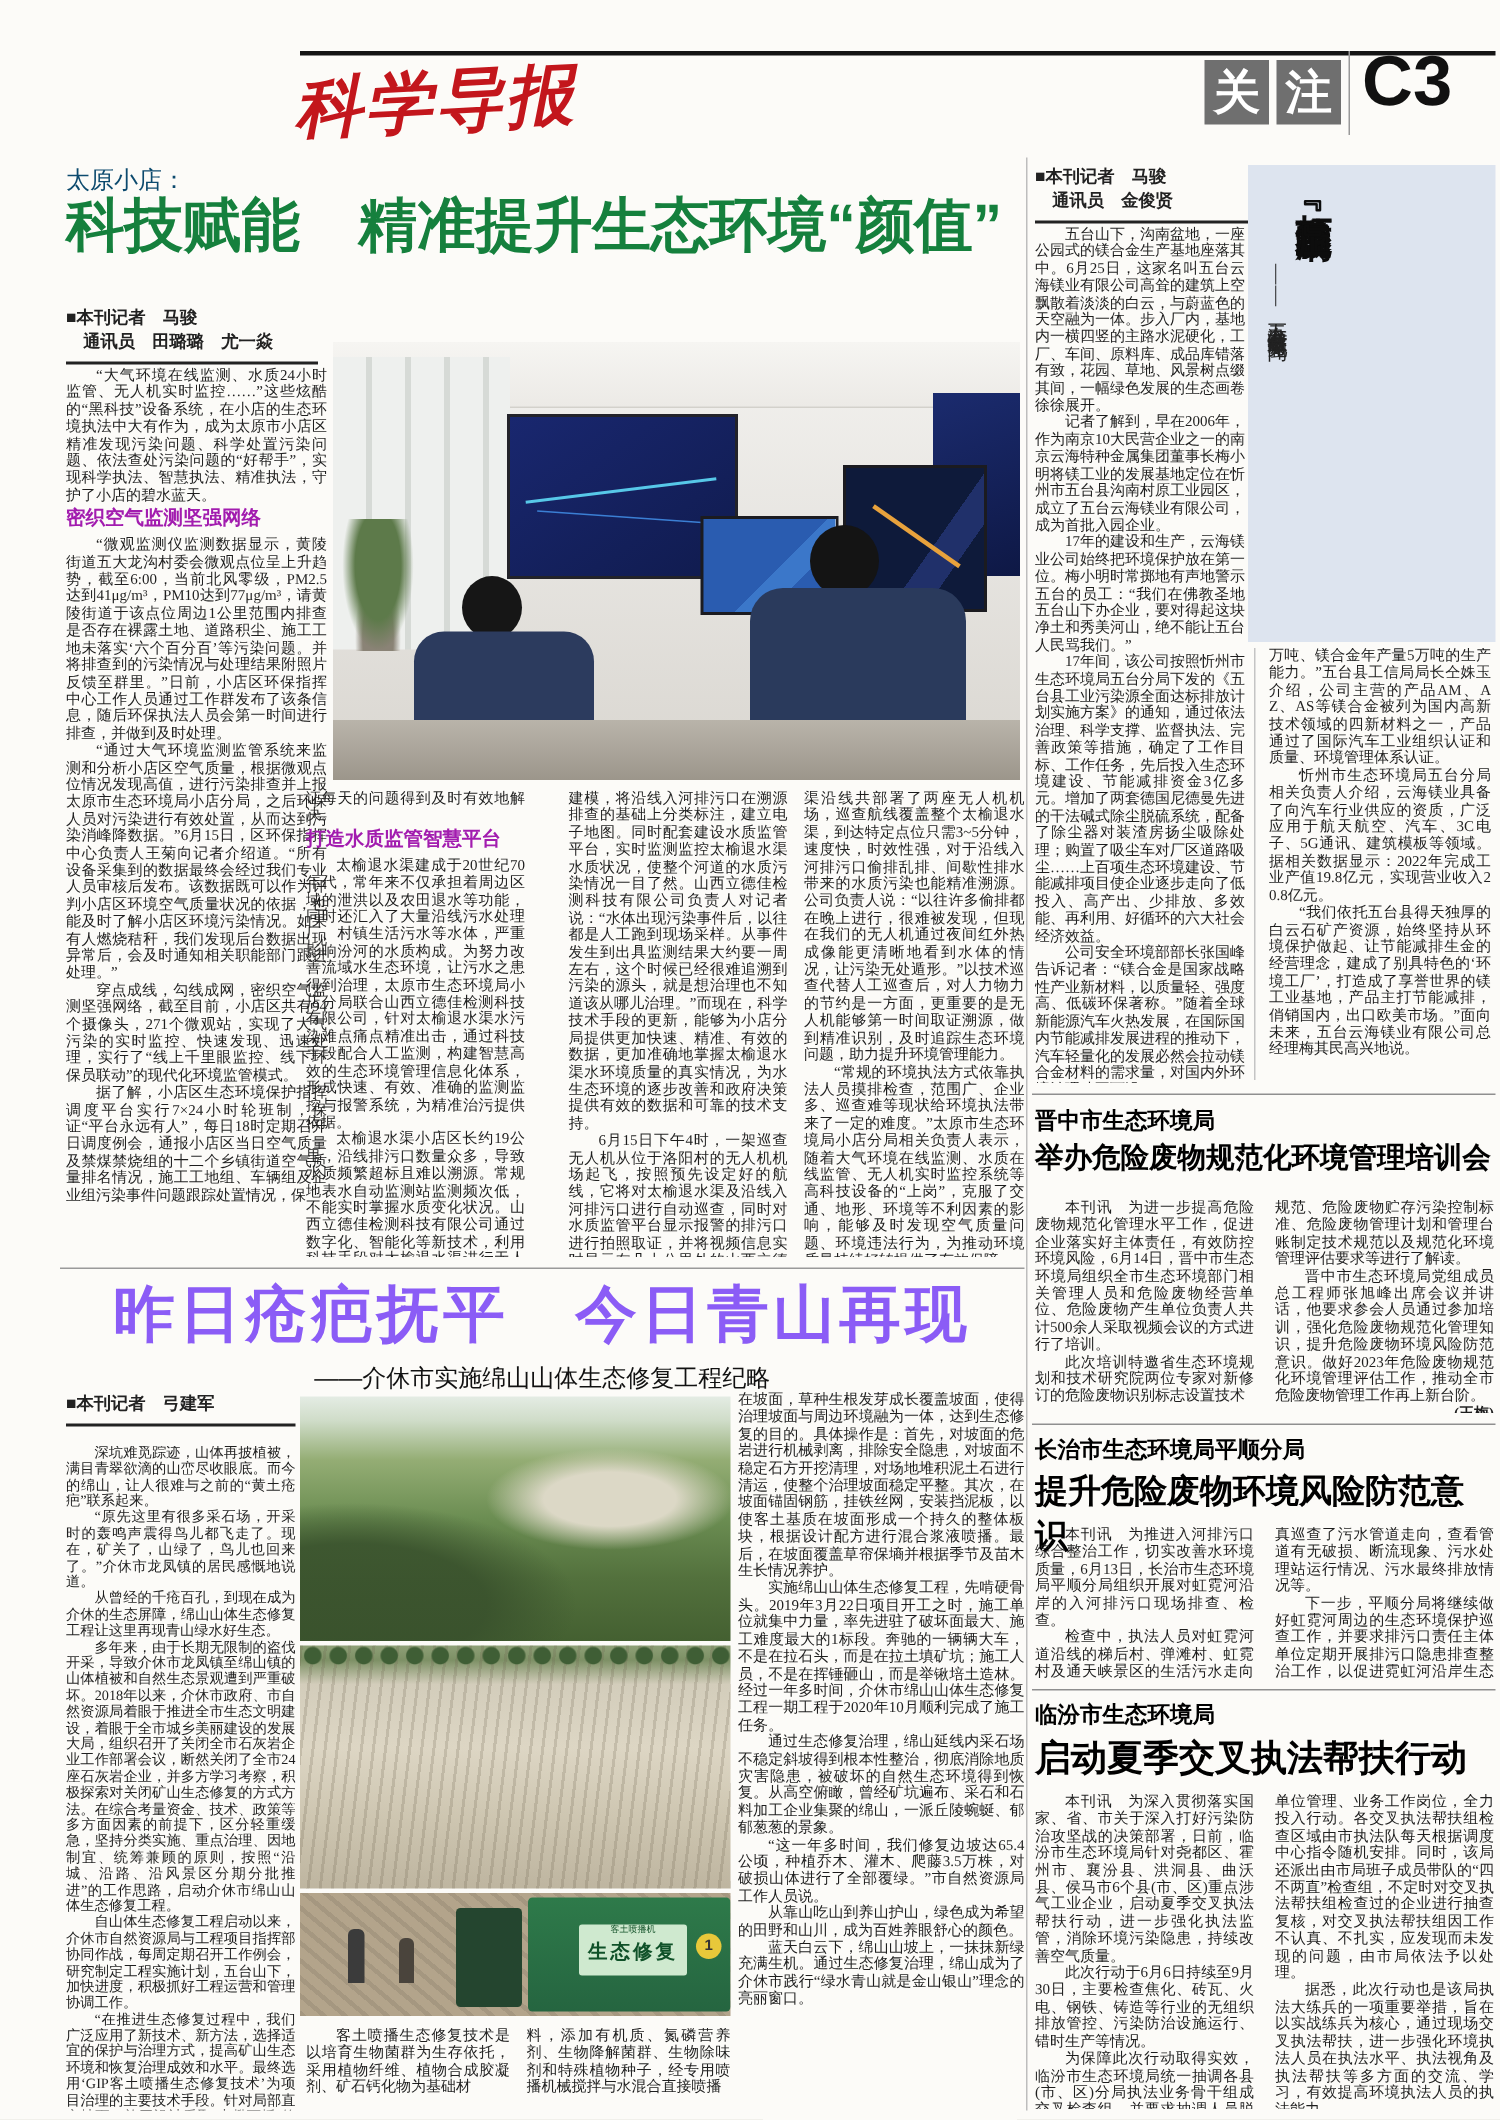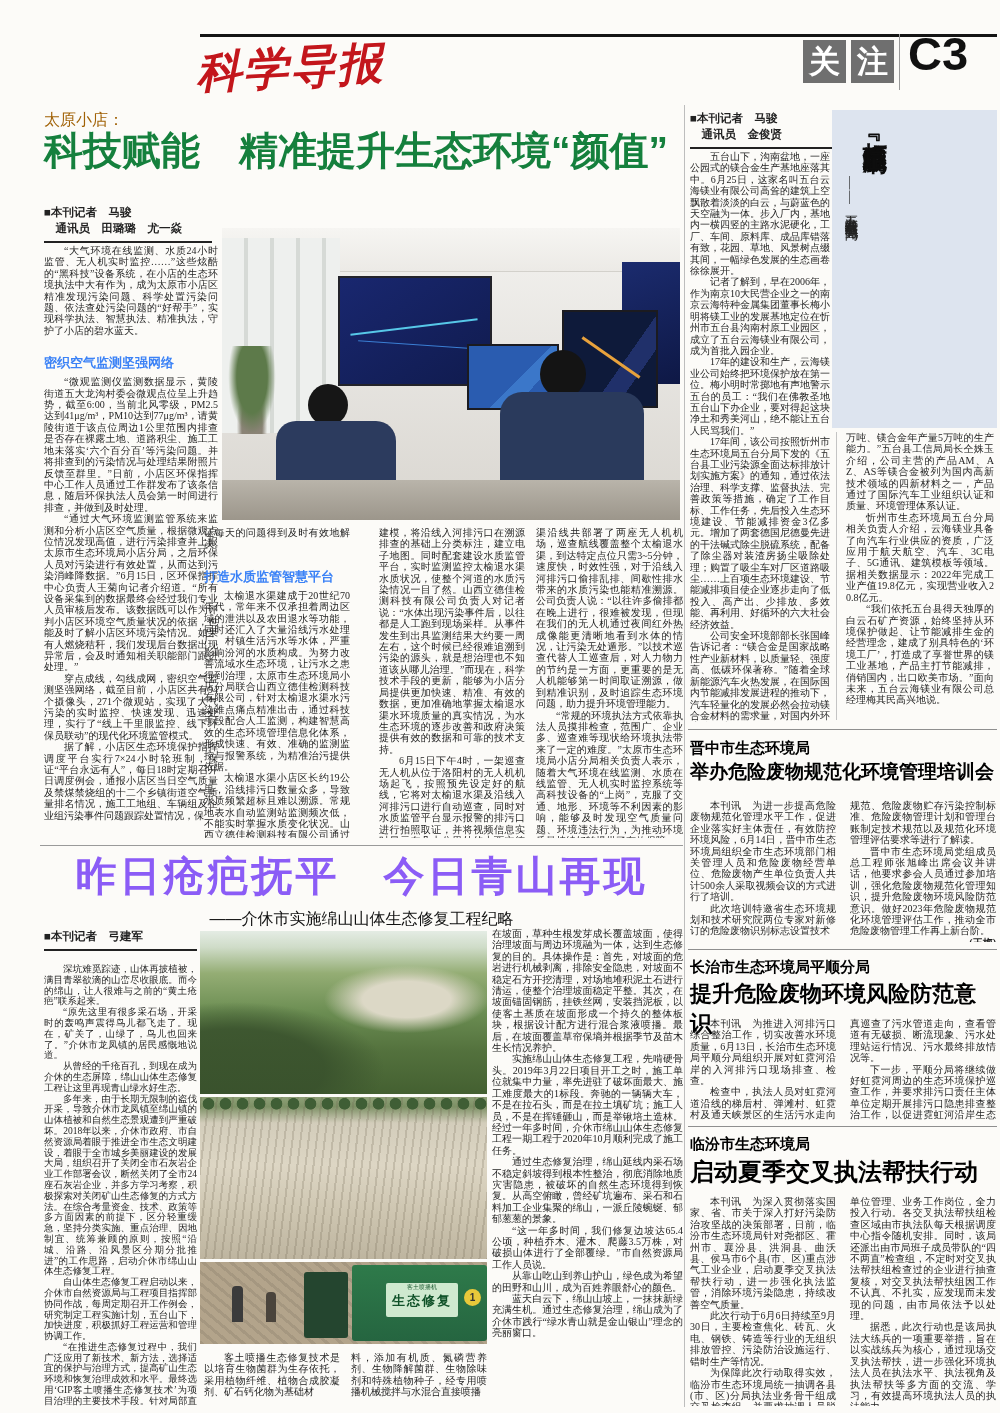--- a/index.html
+++ b/index.html
@@ -4,33 +4,33 @@
 <style>
   * { margin:0; padding:0; box-sizing:border-box; }
   html,body { background:#e9e7e2; }
   body { width:1000px; height:1413px; position:relative; font-family:"Liberation Serif", serif; }
   .page { position:absolute; left:0; top:0; width:1000px; height:1413px; background:#fcfbf8; overflow:hidden; }
   .abs { position:absolute; }
   .bt { font-size:10px; line-height:11.4px; text-align:justify; color:#1e1e1e; word-break:break-all; overflow:hidden; }
   .para { text-indent:2em; }
   .para.carry { text-indent:0; }
   .para:empty, .sign:empty { display:none; }
-  .subhead { font-family:"Liberation Sans", sans-serif; font-weight:700; font-size:13px; line-height:15px; text-indent:0; margin:19px 0 6px; color:#3b82f6; }
+  .subhead { font-family:"Liberation Sans", sans-serif; font-weight:700; font-size:13px; line-height:15px; text-indent:0; margin:1px 0 6px; color:#a21caf; }
   .sign { text-align:right; font-weight:700; }
   .byline { font-family:"Liberation Sans", sans-serif; font-size:11.5px; line-height:16px; font-weight:700; color:#222; border-bottom:2px solid #222; padding-bottom:5px; }
   
   .top-rule { left:200px; top:34px; width:797px; height:3px; background:#141414; }
   .edition { left:44px; top:42px; width:138px; font-family:"Liberation Sans", sans-serif; font-size:10.5px; line-height:16px; color:#333; border-bottom:2px solid #141414; padding-bottom:9px; }
   .masthead { left:196px; top:38px; font-size:45px; font-weight:700; font-style:italic; color:#c3161c; letter-spacing:2px; transform:rotate(-3deg); font-family:"Liberation Serif", serif; }
   .badge { left:803px; top:40px; display:flex; gap:5px; }
   .badge span { display:block; width:43px; height:43px; background:#6f6f6f; color:#fff; font:700 31px/43px "Liberation Sans", sans-serif; text-align:center; }
   .badge-divider { left:899px; top:34px; width:1px; height:56px; background:#999; }
   .pageno { left:908px; top:30px; font:700 47px/1 "Liberation Sans", sans-serif; color:#111; }
   
-  .ta-kicker { left:44px; top:110px; font-size:16px; color:#a16207; }
+  .ta-kicker { left:44px; top:110px; font-size:16px; color:#0c4a6e; }
   .ta-title { left:44px; top:129px; width:640px; font:700 39px/1.15 "Liberation Sans", sans-serif; color:#15803d; }
   .ta-byline { left:44px; top:204px; width:168px; }
   .ta-col1 { left:44px; top:245px; width:174px; height:592px; }
   .photo1 { left:222px; top:228px; width:458px; height:292px; background:linear-gradient(180deg,#f3f2ef 0%,#e7e5e1 45%,#d9d6d0 100%); overflow:hidden; }
   .p1-ceiling { left:0; top:0; width:458px; height:44px; background:linear-gradient(#f6f5f2,#eceae6); border-bottom:1px solid #d3d1cb; }
   .p1-window { left:0; top:10px; width:118px; height:195px; background:repeating-linear-gradient(90deg,#eef0ee 0 22px,#d6dad6 22px 26px); }
   .p1-plant { left:6px; top:118px; width:48px; height:88px; background:radial-gradient(ellipse at 50% 35%, #5d7a4a 0 45%, transparent 70%), radial-gradient(ellipse at 50% 90%, #8a8376 0 30%, transparent 45%); }
   .p1-wallscreen { left:118px; top:50px; width:150px; height:106px; background:linear-gradient(145deg,#19276f,#101b4e); box-shadow:0 0 0 2px #23232a; }
   .p1-line1 { left:10px; top:48px; width:128px; height:2px; background:#57c8e8; transform:rotate(-7deg); }
   .p1-line2 { left:18px; top:66px; width:110px; height:1px; background:#3b7fd4; transform:rotate(4deg); }

